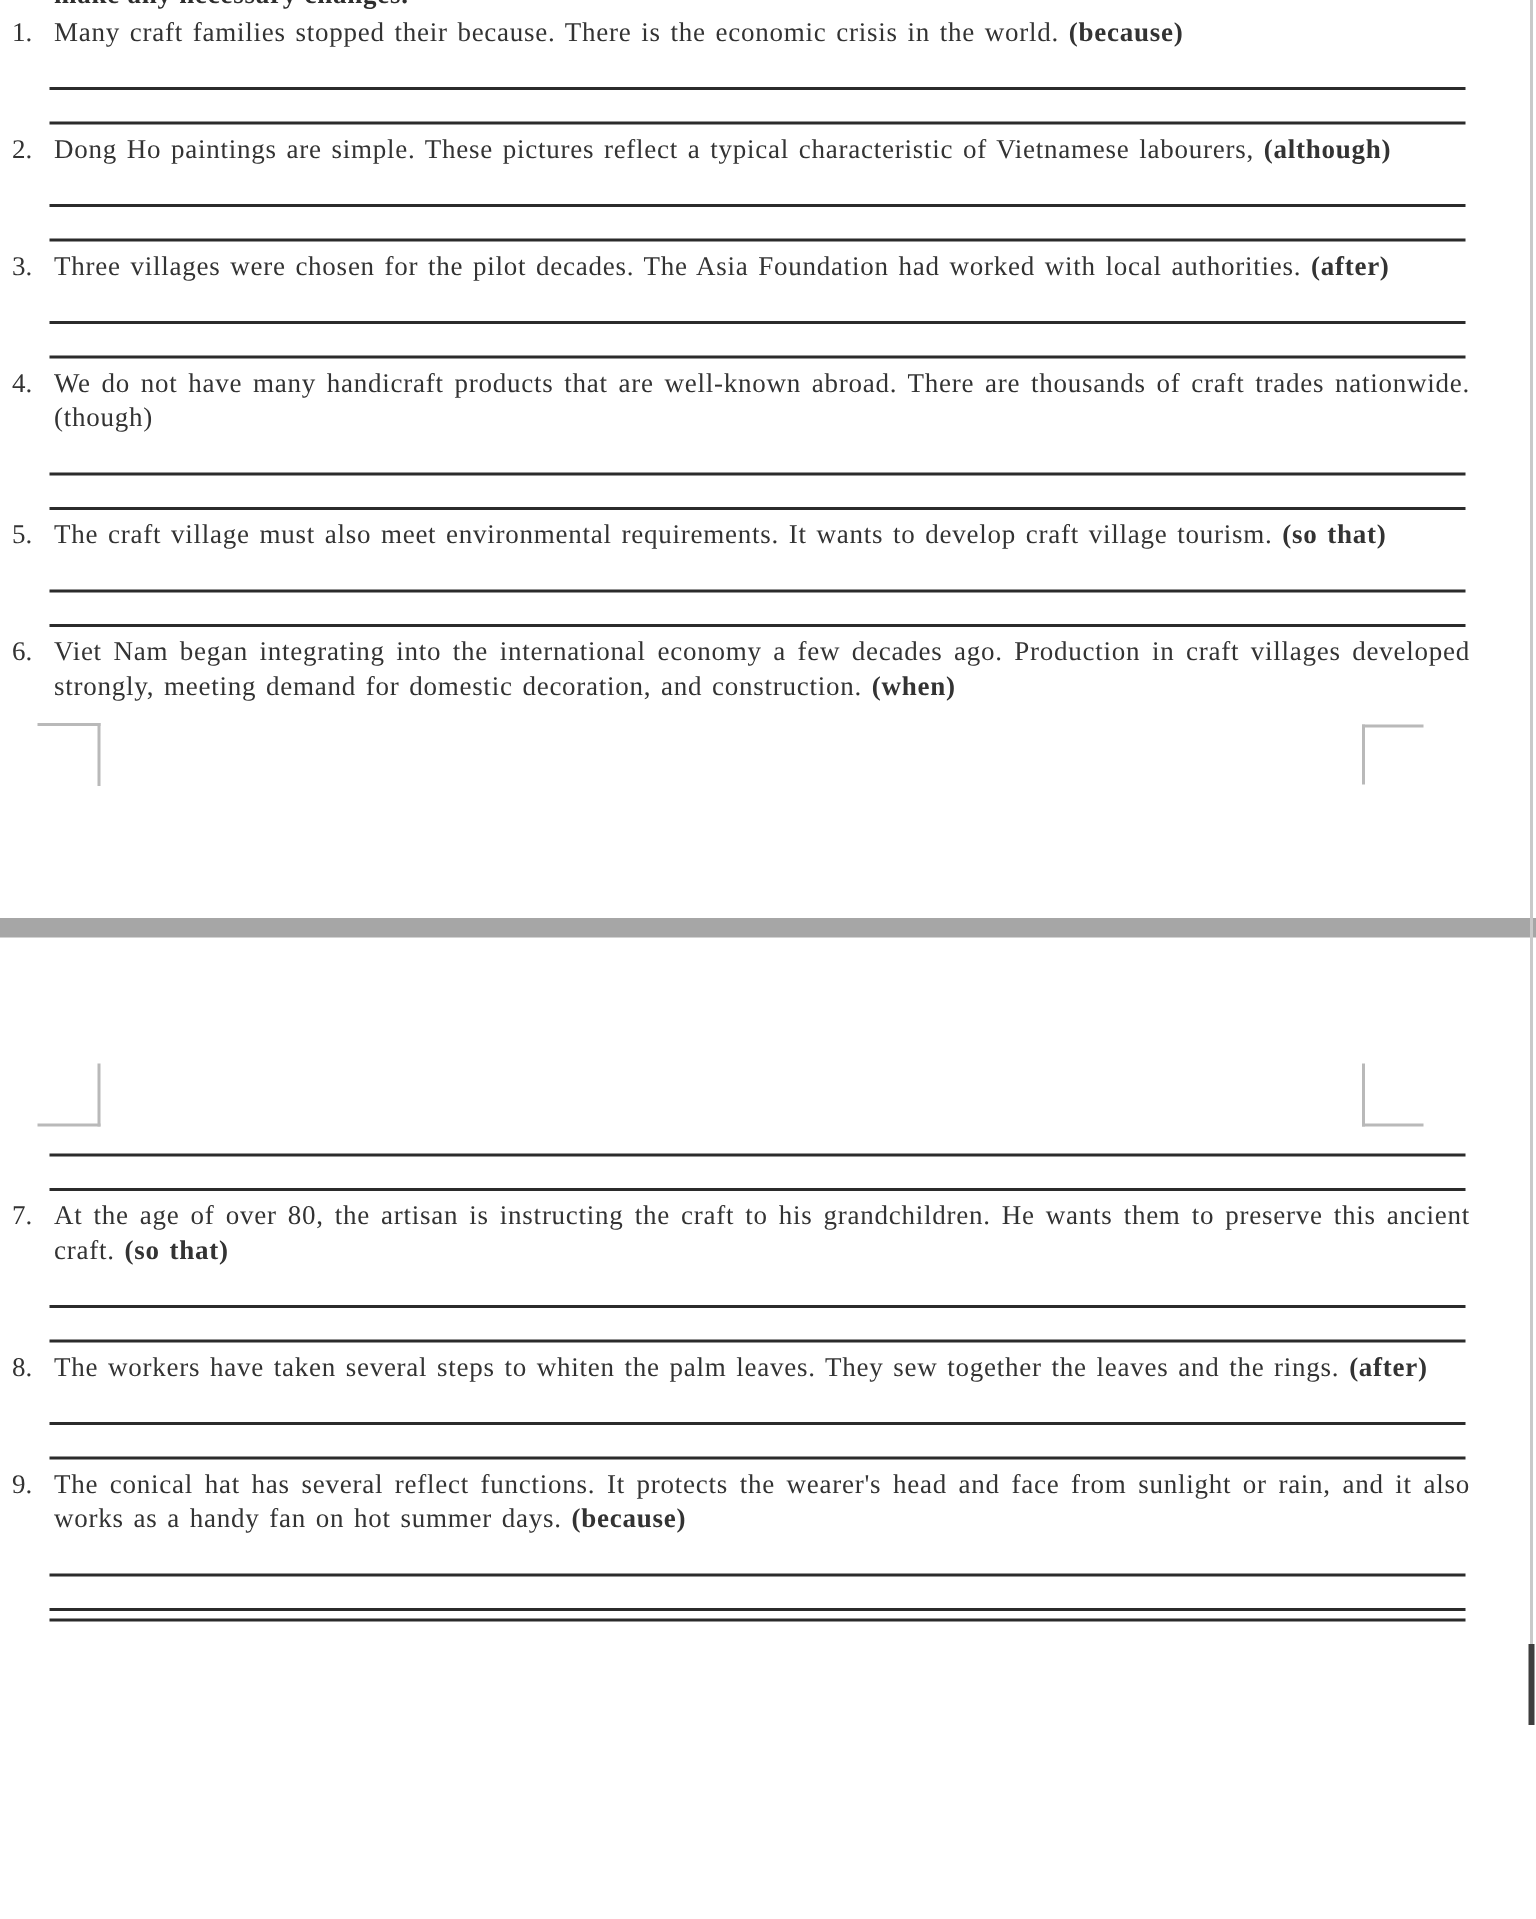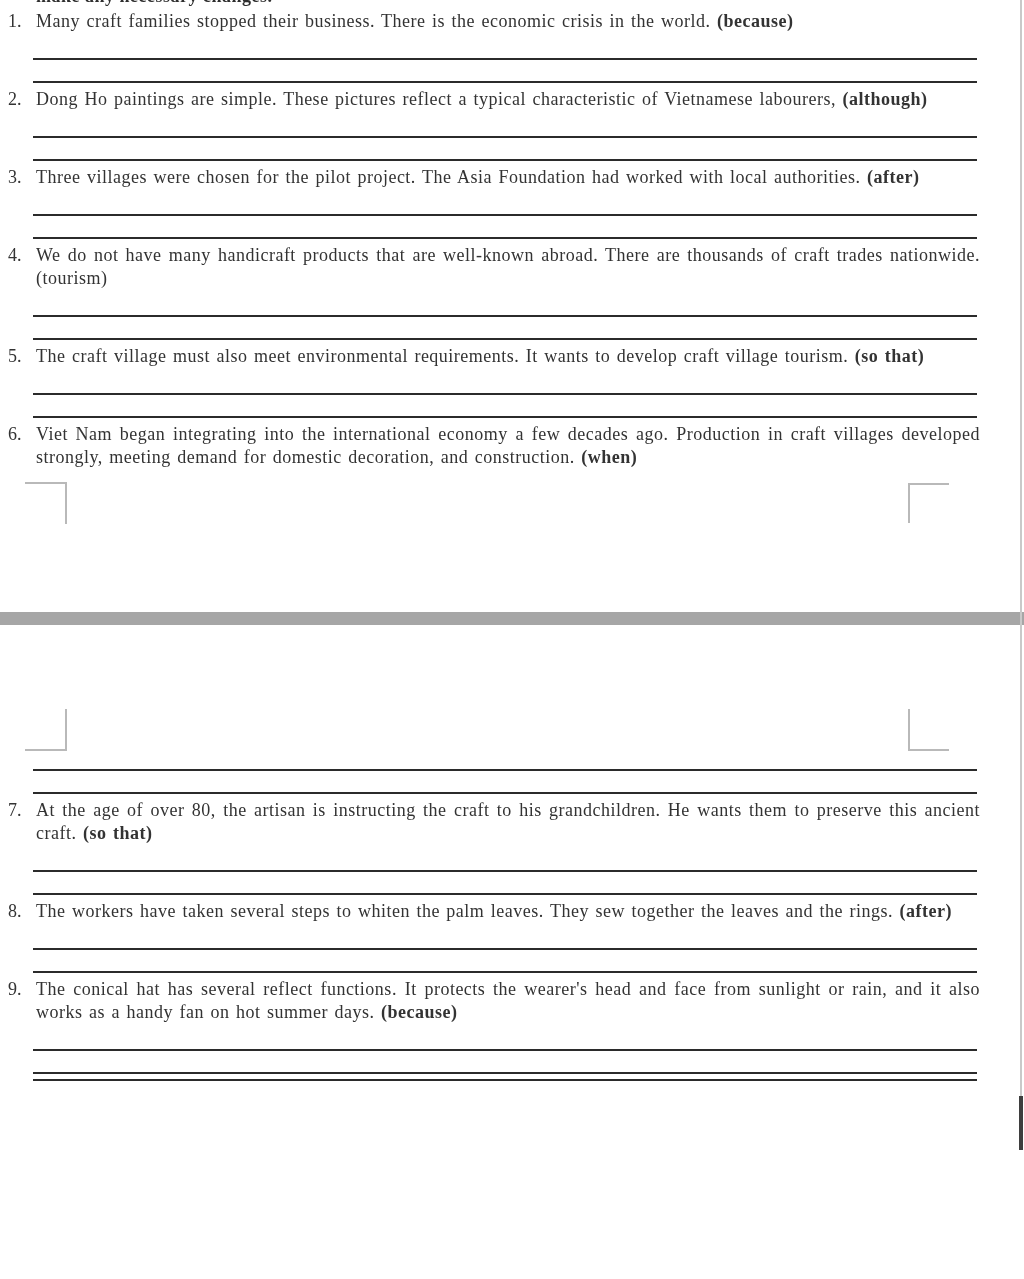--- a/index.html
+++ b/index.html
@@ -84,30 +84,30 @@
   }
 </style>
 </head>
 <body>
 
 <div class="page">
 
   <div class="clipped-header">make any necessary changes.</div>
 
   <div class="items-section" id="sec1">
-      <div class="item-text"><span class="num">1.</span><span>Many craft families stopped their business. There is the economic crisis in the world. </span><span class="connector bold">(because)</span></div>
+      <div class="item-text"><span class="num">1.</span><span>Many craft families stopped their because. There is the economic crisis in the world. </span><span class="connector bold">(because)</span></div>
       <div class="rule rule-a"></div>
       <div class="rule rule-b"></div>
       <div class="item-text"><span class="num">2.</span><span>Dong Ho paintings are simple. These pictures reflect a typical characteristic of Vietnamese labourers, </span><span class="connector bold">(although)</span></div>
       <div class="rule rule-a"></div>
       <div class="rule rule-b"></div>
-      <div class="item-text"><span class="num">3.</span><span>Three villages were chosen for the pilot project. The Asia Foundation had worked with local authorities. </span><span class="connector bold">(after)</span></div>
+      <div class="item-text"><span class="num">3.</span><span>Three villages were chosen for the pilot decades. The Asia Foundation had worked with local authorities. </span><span class="connector bold">(after)</span></div>
       <div class="rule rule-a"></div>
       <div class="rule rule-b"></div>
-      <div class="item-text"><span class="num">4.</span><span>We do not have many handicraft products that are well-known abroad. There are thousands of craft trades nationwide. </span><span class="connector">(tourism)</span></div>
+      <div class="item-text"><span class="num">4.</span><span>We do not have many handicraft products that are well-known abroad. There are thousands of craft trades nationwide. </span><span class="connector">(though)</span></div>
       <div class="rule rule-a"></div>
       <div class="rule rule-b"></div>
       <div class="item-text"><span class="num">5.</span><span>The craft village must also meet environmental requirements. It wants to develop craft village tourism. </span><span class="connector bold">(so that)</span></div>
       <div class="rule rule-a"></div>
       <div class="rule rule-b"></div>
       <div class="item-text no-mb"><span class="num">6.</span><span>Viet Nam began integrating into the international economy a few decades ago. Production in craft villages developed strongly, meeting demand for domestic decoration, and construction. </span><span class="connector bold">(when)</span></div>
     </div>
 
   <div class="break-block">
     <div class="corner-mark mark-tl"></div>

